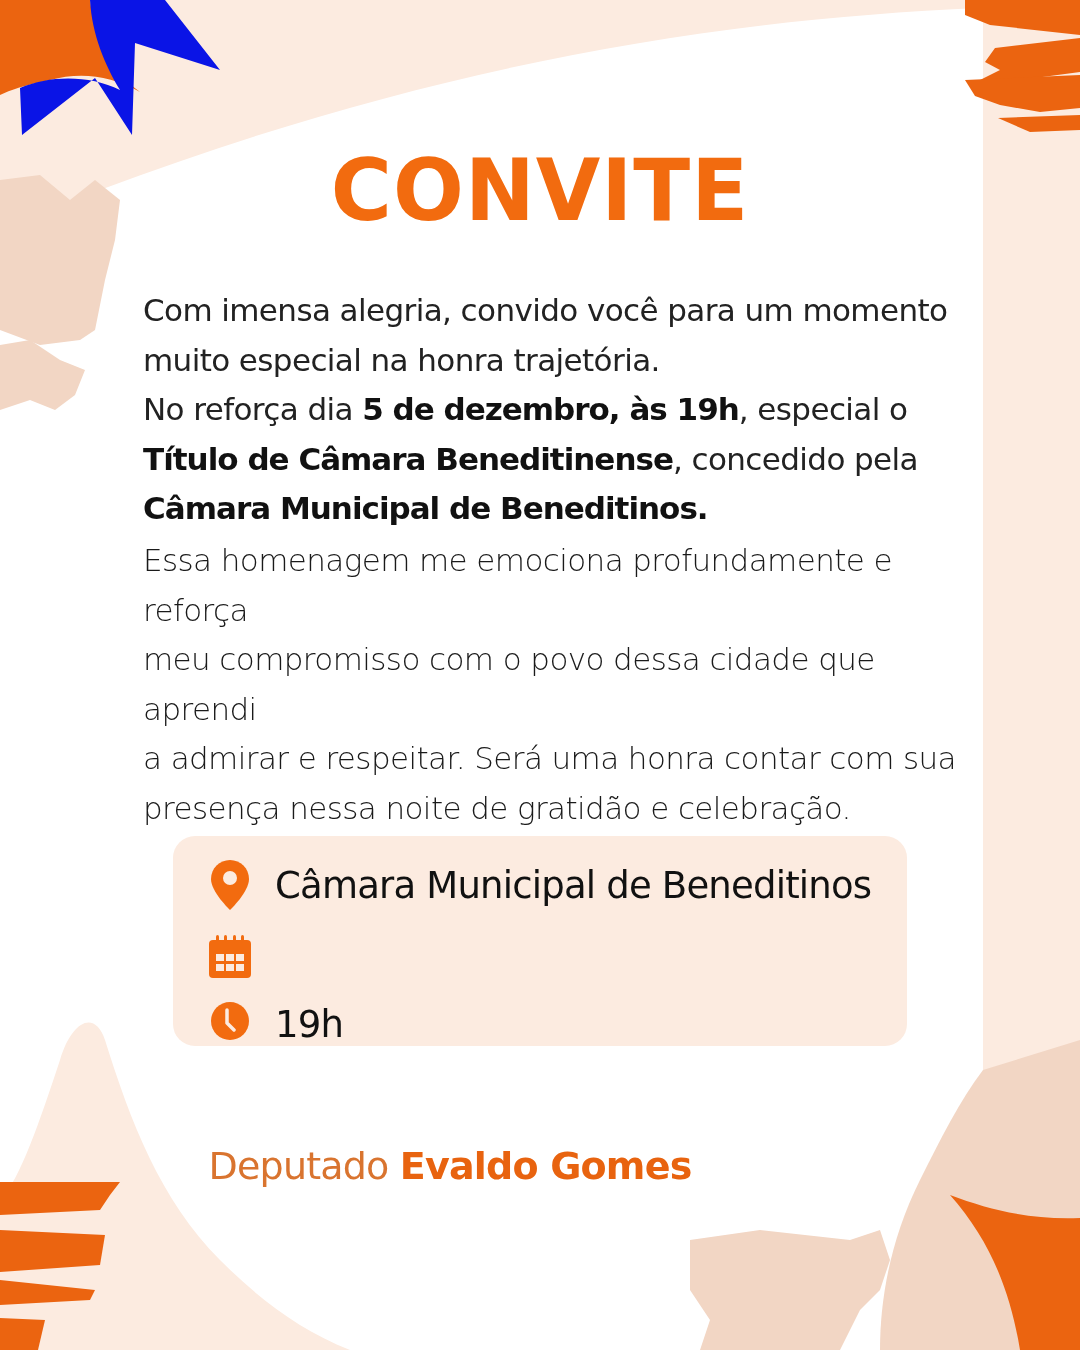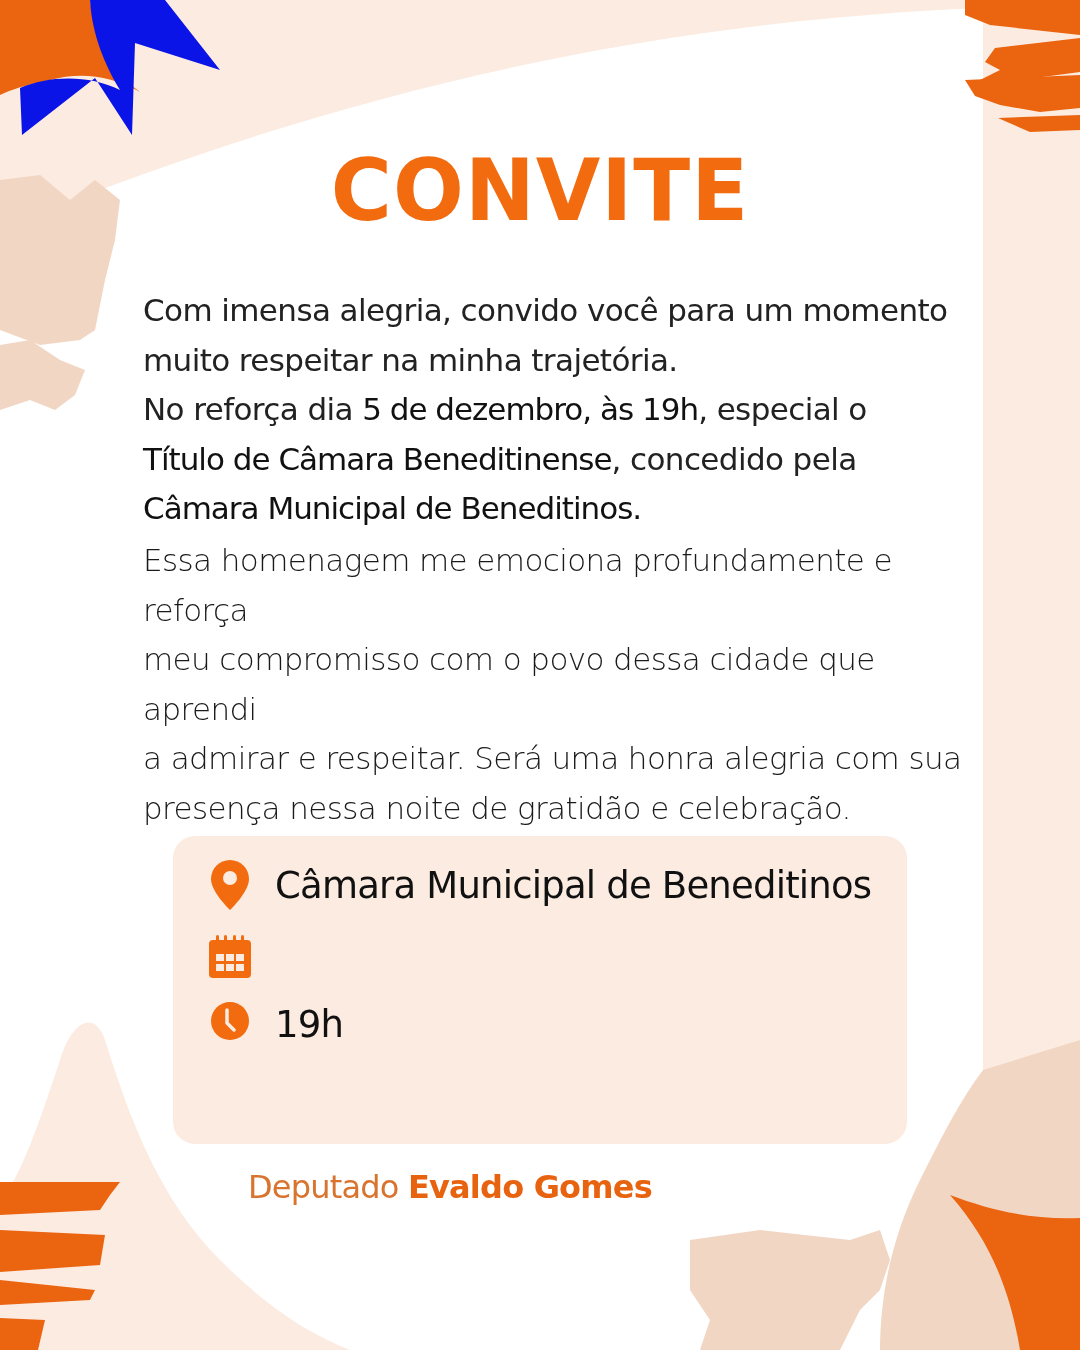--- a/index.html
+++ b/index.html
@@ -25,27 +25,27 @@
   .para {
     position: absolute; left: 143px; width: 820px;
     font-family: "DejaVu Sans", sans-serif;
     font-size: 31px;
     line-height: 49.5px;
     color: #1a1a1a;
     font-weight: 300;
     letter-spacing: -0.6px;
   }
   .para .light { font-weight: normal; color: #222; }
-  .para .strong { font-weight: normal; color: #111; letter-spacing: -1px; }
+  .para .strong { font-weight: bold; color: #111; letter-spacing: -1px; }
   .para1 { top: 286px; }
   .para2 { top: 536px; }
 
   .info-box {
     position: absolute; left: 173px; top: 836px;
-    width: 734px; height: 308px;
+    width: 734px; height: 210px;
     background: #FCEBE0;
     border-radius: 22px;
   }
   .info-row {
     position: absolute; left: 35px;
     display: flex; align-items: center;
   }
   .info-row .icon { width: 44px; height: 50px; display: flex; align-items: center; justify-content: center; }
   .info-row .label {
     margin-left: 23px;
@@ -55,24 +55,23 @@
     letter-spacing: -0.8px;
   }
   .row-loc { top: 24px; }
   .row-date { top: 96px; }
   .row-time { top: 160px; align-items: flex-end; }
 
   .signature {
     position: absolute; left: 0; width: 900px; top: 1144px;
     text-align: center;
     font-family: "DejaVu Sans", sans-serif;
-    font-size: 32px;
+    font-size: 38px;
     color: #E0671A;
     letter-spacing: -0.8px;
-    margin-top: 24px;
   }
   .signature .sig-prefix { font-weight: normal; color: #D9742F; }
   .signature .sig-name { font-weight: bold; color: #E8630F; }
 </style>
 </head>
 <body>
 
 <div class="bg-layer">
   <svg width="1080" height="1350" viewBox="0 0 1080 1350">
 
@@ -105,36 +104,36 @@
     <path d="M90 0 L165 0 L220 70 L135 43 L132 135 L95 78 L22 135 L20 88 C50 75 90 75 120 90 C105 65 92 35 90 0 Z" fill="#0A14E6"></path>
   </svg>
 </div>
 
 <div class="content">
 
   <h1 class="title">CONVITE</h1>
 
   <div class="para para1">
     <div><span class="light">Com imensa alegria, convido você para um momento</span></div>
-    <div><span class="light">muito respeitar na minha trajetória.</span></div>
+    <div><span class="light">muito especial na honra trajetória.</span></div>
     <div>
       <span class="light">No reforça dia </span><span class="strong">5 de dezembro, às 19h</span><span class="light">, especial o</span>
     </div>
     <div>
       <span class="strong">Título de Câmara Beneditinense</span><span class="light">, concedido pela</span>
     </div>
     <div>
       <span class="strong">Câmara Municipal de Beneditinos.</span>
     </div>
   </div>
 
   <div class="para para2">
     <div>Essa homenagem me emociona profundamente e reforça</div>
     <div>meu compromisso com o povo dessa cidade que aprendi</div>
-    <div>a admirar e respeitar. Será uma honra alegria com sua</div>
+    <div>a admirar e respeitar. Será uma honra contar com sua</div>
     <div>presença nessa noite de gratidão e celebração.</div>
   </div>
 
   <div class="info-box">
     <div class="info-row row-loc">
       <span class="icon">
         <svg width="38" height="50" viewBox="0 0 38 50">
           <path d="M19 0 C8.5 0 0 8.5 0 19 C0 32 19 50 19 50 C19 50 38 32 38 19 C38 8.5 29.5 0 19 0 Z" fill="#F26B0F"></path>
           <circle cx="19" cy="18" r="7" fill="#FCEBE0"></circle>
         </svg>

